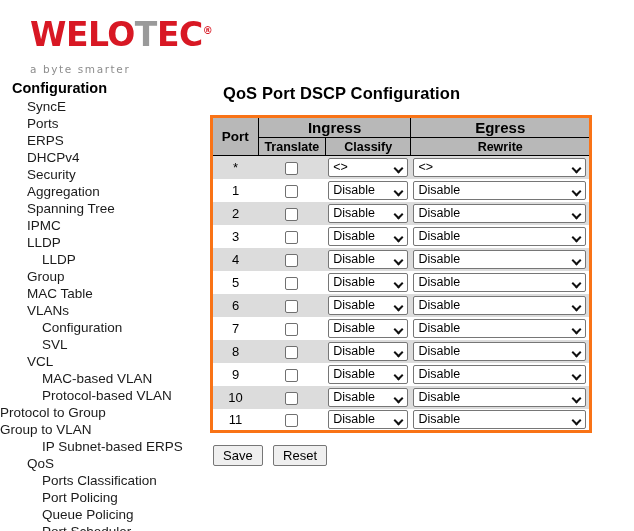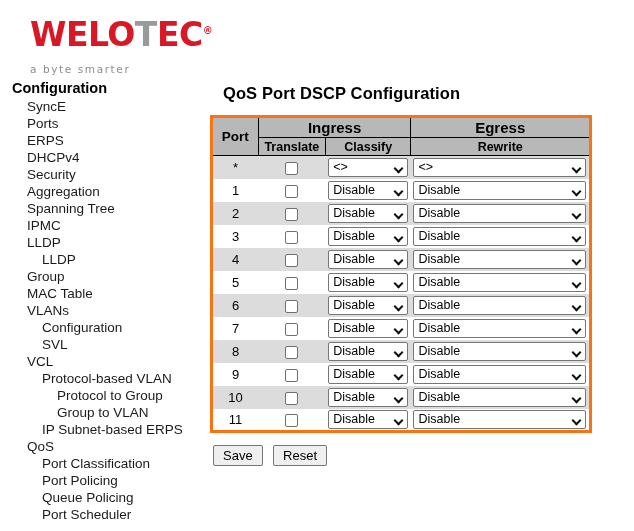--- a/index.html
+++ b/index.html
@@ -64,21 +64,21 @@
   }
   .nav-item {
     font-size: 13.5px;
     color: #1b1b1b;
     line-height: 17px;
     white-space: nowrap;
     cursor: pointer;
   }
   .lvl1 { padding-left: 27px; }
   .lvl2 { padding-left: 42px; }
-  .lvl3 { padding-left: 57px; }
+  .lvl3 { }
 
   
   #main {
     position: absolute;
     left: 210px;
     top: 84px;
     width: 420px;
   }
   #page-title {
     font-size: 16.5px;
@@ -203,26 +203,27 @@
       <div class="nav-item lvl1">Spanning Tree</div>
       <div class="nav-item lvl1">IPMC</div>
       <div class="nav-item lvl1">LLDP</div>
       <div class="nav-item lvl2">LLDP</div>
       <div class="nav-item lvl1">Group</div>
       <div class="nav-item lvl1">MAC Table</div>
       <div class="nav-item lvl1">VLANs</div>
       <div class="nav-item lvl2">Configuration</div>
       <div class="nav-item lvl2">SVL</div>
       <div class="nav-item lvl1">VCL</div>
+      <div class="nav-item lvl2">MAC-based VLAN</div>
       <div class="nav-item lvl2">Protocol-based VLAN</div>
       <div class="nav-item lvl3">Protocol to Group</div>
       <div class="nav-item lvl3">Group to VLAN</div>
       <div class="nav-item lvl2">IP Subnet-based ERPS</div>
       <div class="nav-item lvl1">QoS</div>
-      <div class="nav-item lvl2">Port Classification</div>
+      <div class="nav-item lvl2">Ports Classification</div>
       <div class="nav-item lvl2">Port Policing</div>
       <div class="nav-item lvl2">Queue Policing</div>
       <div class="nav-item lvl2">Port Scheduler</div>
     </div>
 </nav>
 
 <main id="main">
   <h1 id="page-title">QoS Port DSCP Configuration</h1>
 
   <table class="cfg">

